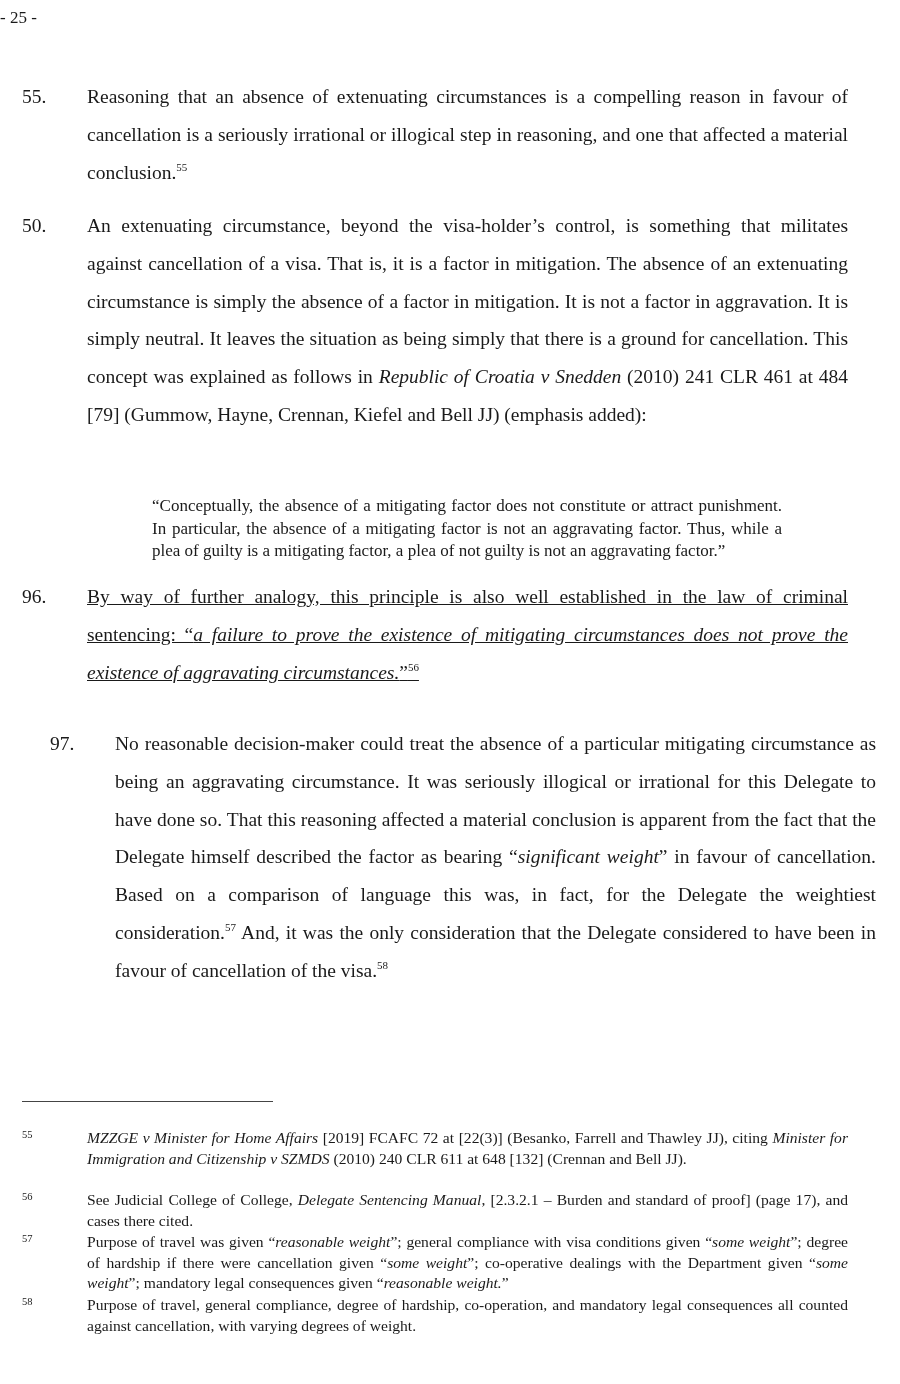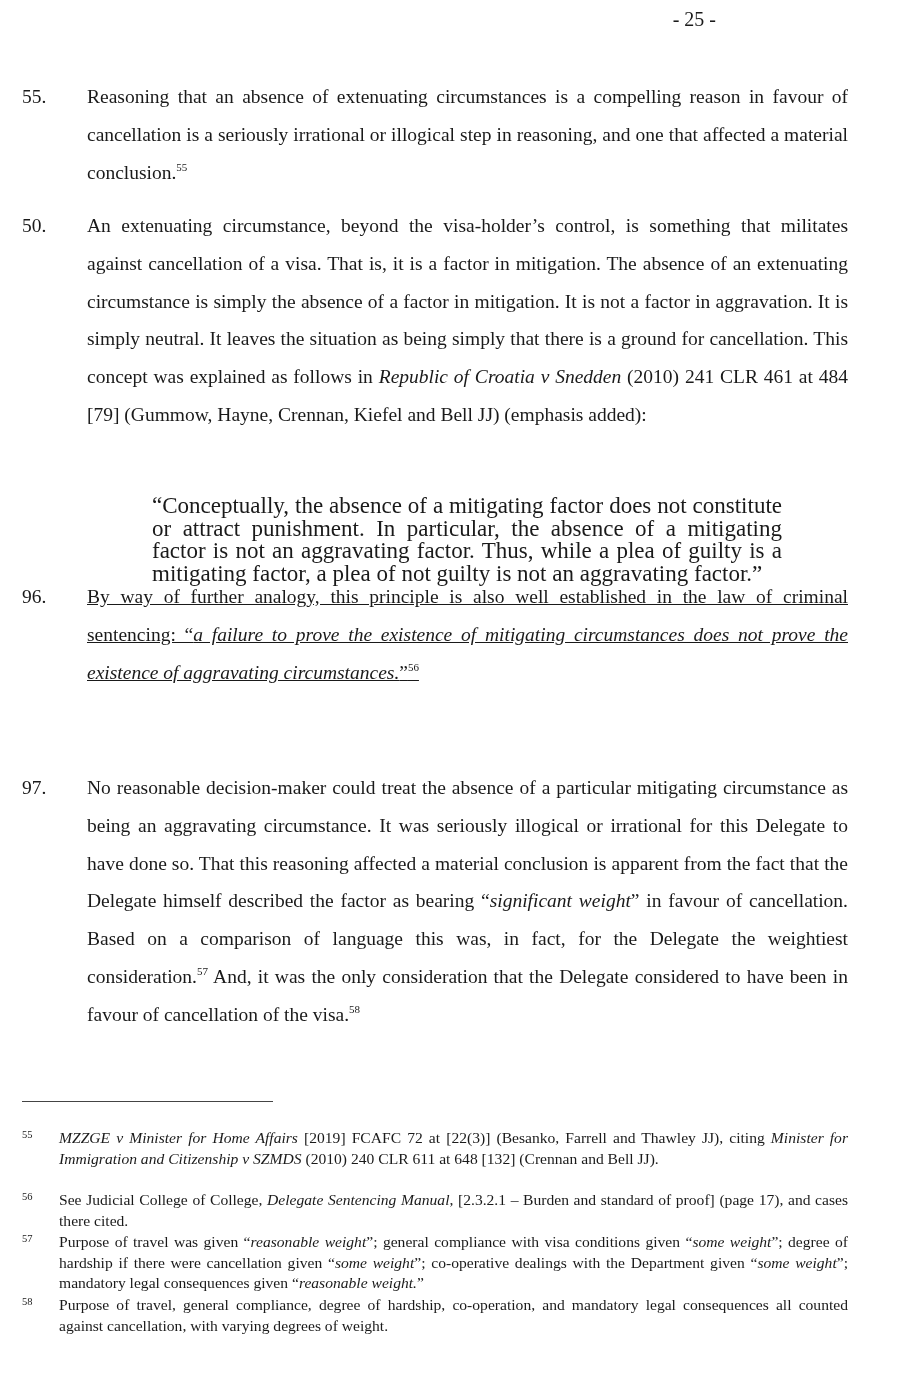--- a/index.html
+++ b/index.html
@@ -3,45 +3,45 @@
 <meta charset="utf-8">
 <style>
   html, body { margin: 0; padding: 0; background: #ffffff; }
   body {
     width: 900px; height: 1384px; position: relative; overflow: hidden;
     font-family: "Liberation Serif", "DejaVu Serif", serif;
     color: #1a1a1a;
   }
   .page-number {
     position: absolute; top: 8px; left: 0; width: 716px;
-    text-align: right; font-size: 20px;
+    text-align: left; font-size: 17px;
   }
   .para {
     position: absolute; left: 22px; width: 826px;
     font-size: 19.5px; line-height: 37.8px;
   }
   .para .num { position: absolute; left: 0; top: 0; }
   .para .body { margin-left: 65px; text-align: justify; text-align-last: left; }
   .quote {
     position: absolute; left: 152px; width: 630px;
-    font-size: 23px; line-height: 22.6px; text-align: justify; text-align-last: left;
+    font-size: 17px; line-height: 22.6px; text-align: justify; text-align-last: left;
   }
   .u { text-underline-offset: 2px; }
   .i { font-style: italic; }
   sup { font-size: 11px; vertical-align: 0; position: relative; top: -8px; line-height: 0; }
   .fn-rule {
     position: absolute; left: 22px; top: 1101px; width: 251px; height: 0;
     border-top: 1px solid #444;
   }
   .footnote {
     position: absolute; left: 22px; width: 826px;
     font-size: 15.6px; line-height: 20.6px;
   }
   .footnote .fnum { position: absolute; left: 0; top: 0; font-size: 10.5px; line-height: 14px; }
-  .footnote .fbody { margin-left: 37px; text-align: justify; text-align-last: left; }
+  .footnote .fbody { margin-left: 65px; text-align: justify; text-align-last: left; }
 </style>
 </head>
 <body>
 
 <div class="page-number">- 25 -</div>
 
 <div class="para" style="top:78px;">
   <span class="num">55.</span>
   <div class="body">
     <span>Reasoning that an absence of extenuating circumstances is a compelling reason </span><span class="u">in favour</span><span> of cancellation is a seriously irrational or illogical step in reasoning, and one that affected a material conclusion.</span><sup>55</sup>
@@ -59,21 +59,21 @@
   <span>“Conceptually, the absence of a mitigating factor does not constitute or attract punishment. </span><span class="u">In particular, the absence of a mitigating factor is not an aggravating factor. Thus, while a plea of guilty is a mitigating factor, a plea of not guilty is not an aggravating factor</span><span>.”</span>
 </div>
 
 <div class="para" style="top:578px;text-decoration:underline;">
   <span class="num">96.</span>
   <div class="body">
     <span>By way of further analogy, this principle is also well established in the law of criminal sentencing: “</span><span class="i">a failure to prove the existence of mitigating circumstances does not prove the existence of aggravating circumstances.</span><span>”</span><sup>56</sup>
   </div>
 </div>
 
-<div class="para" style="top:769px;">
+<div class="para" style="top:725px;margin-left:28px;">
   <span class="num">97.</span>
   <div class="body">
     <span>No reasonable decision-maker could treat the absence of a particular mitigating circumstance as being an aggravating circumstance.  It was seriously illogical or irrational for this Delegate to have done so.  That this reasoning affected a material conclusion is apparent from the fact that the Delegate himself described the factor as bearing “</span><span class="i">significant weight</span><span>” in favour of cancellation.  Based on a comparison of language this was, in fact, for the Delegate the weightiest consideration.</span><sup>57</sup><span>  And, it was the only consideration that the Delegate considered to have been </span><span class="u">in favour</span><span> of cancellation of the visa.</span><sup>58</sup>
   </div>
 </div>
 
 <div class="fn-rule"></div>
 
 <div class="footnote" style="top:1128px;">
   <span class="fnum">55</span>

